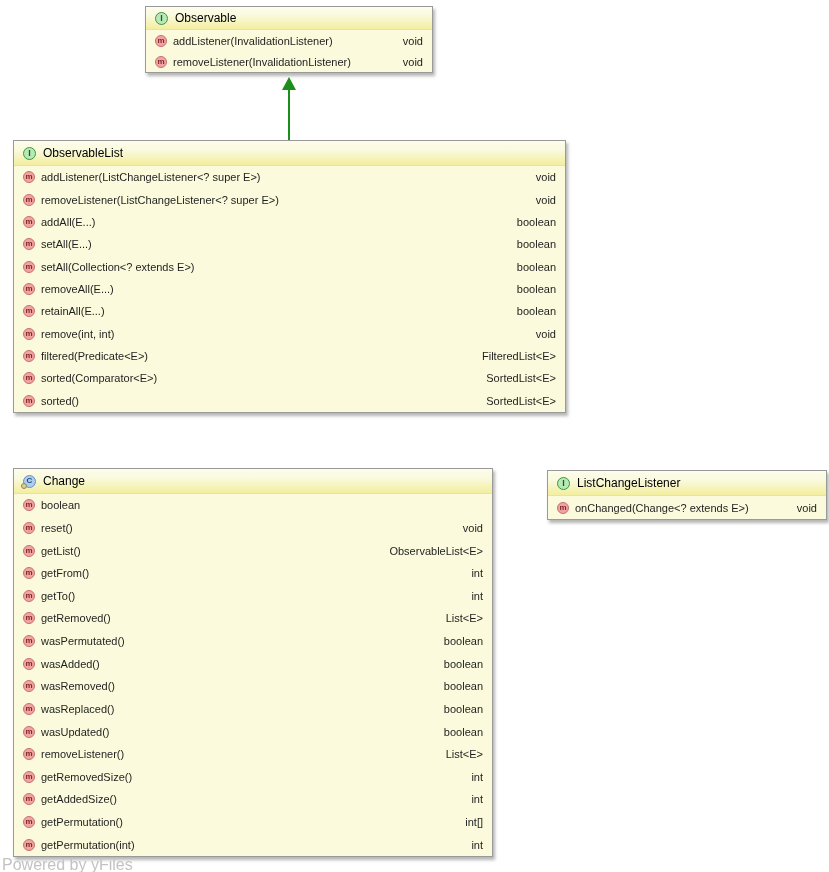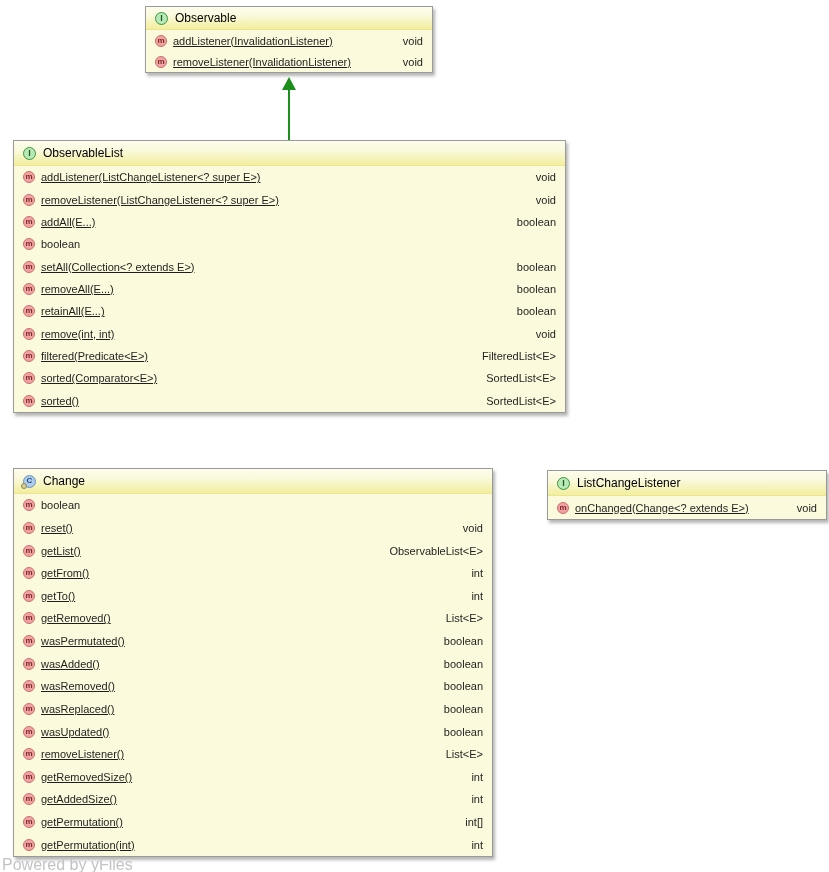--- a/index.html
+++ b/index.html
@@ -36,21 +36,21 @@
     padding:0 8px 0 9px;flex:0 0 auto;
     background:linear-gradient(to bottom, var(--hdr-top) 0%, #fafae0 35%, var(--hdr-bot) 100%);
     border-bottom:1px solid #eae58f;
     font-size:12px;color:#000;
   }
   .node-body{display:flex;flex-direction:column;flex:1 1 auto;min-height:0;}
   .method-row{
     flex:1 1 0;display:flex;align-items:center;gap:6px;
     padding:0 9px;font-size:11px;white-space:nowrap;
   }
-  .sig{flex:1 1 auto;overflow:hidden;text-decoration:underline;}
+  .sig{flex:1 1 auto;overflow:hidden;}
   .ret{flex:0 0 auto;text-align:right;}
   .badge{
     width:13px;height:13px;border-radius:50%;
     display:flex;align-items:center;justify-content:center;
     font-size:9px;font-weight:bold;line-height:1;
     flex:0 0 auto;box-sizing:border-box;position:relative;
   }
   .badge.iface{background:var(--iface-fill);border:1px solid var(--iface-border);color:#1d5e1d;}
   .badge.cls{background:var(--class-fill);border:1px solid var(--class-border);color:#1f4e79;font-size:8px;}
   .badge.meth{width:12px;height:12px;background:var(--meth-fill);border:1px solid var(--meth-border);color:#7c2a2a;font-size:8px;font-weight:bold;}
@@ -116,20 +116,21 @@
     <span class="sig">removeListener(ListChangeListener&lt;? super E&gt;)</span>
     <span class="ret">void</span>
   </div>
       <div class="method-row">
     <span class="badge meth">m</span>
     <span class="sig">addAll(E...)</span>
     <span class="ret">boolean</span>
   </div>
       <div class="method-row">
     <span class="badge meth">m</span>
+    <span class="sig">setAll(E...)</span>
     <span class="ret">boolean</span>
   </div>
       <div class="method-row">
     <span class="badge meth">m</span>
     <span class="sig">setAll(Collection&lt;? extends E&gt;)</span>
     <span class="ret">boolean</span>
   </div>
       <div class="method-row">
     <span class="badge meth">m</span>
     <span class="sig">removeAll(E...)</span>

